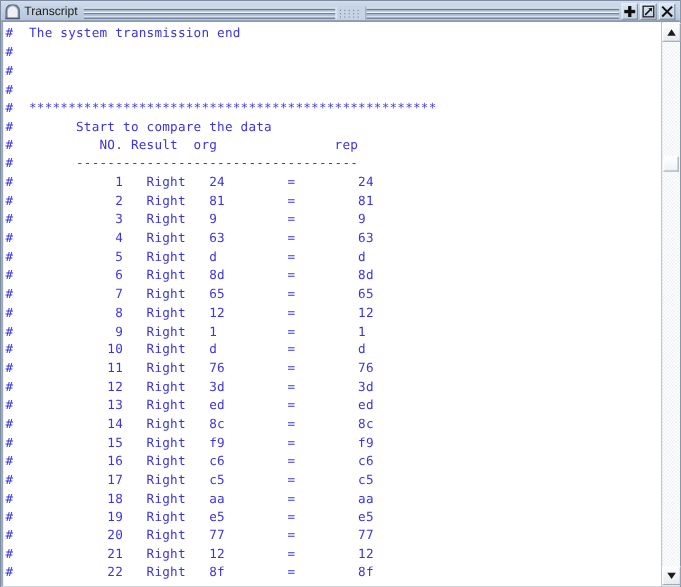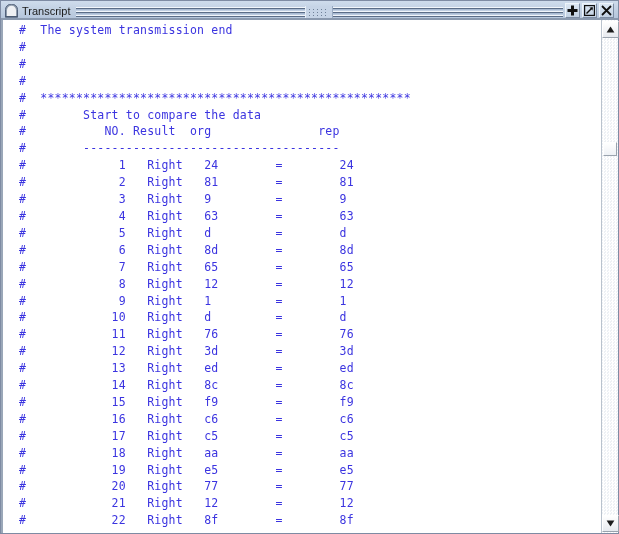--- a/index.html
+++ b/index.html
@@ -288,21 +288,21 @@
           <path d="M1 1 L10 10 M10 1 L1 10" stroke="#101010" stroke-width="1.8" stroke-linecap="butt"></path>
         </svg>
       </div>
 
     </div>
   </div>
 
   <div class="client">
 
     <div class="text-pane">
-      <pre class="console" style="color: rgb(59, 52, 224); margin-left: 14px;">#  The system transmission end
+      <pre class="console" style="color: rgb(59, 52, 224);">#  The system transmission end
 #
 #
 #
 #  ****************************************************
 #        Start to compare the data
 #           NO. Result  org               rep
 #        ------------------------------------
 #             1   Right   24        =        24
 #             2   Right   81        =        81
 #             3   Right   9         =        9

